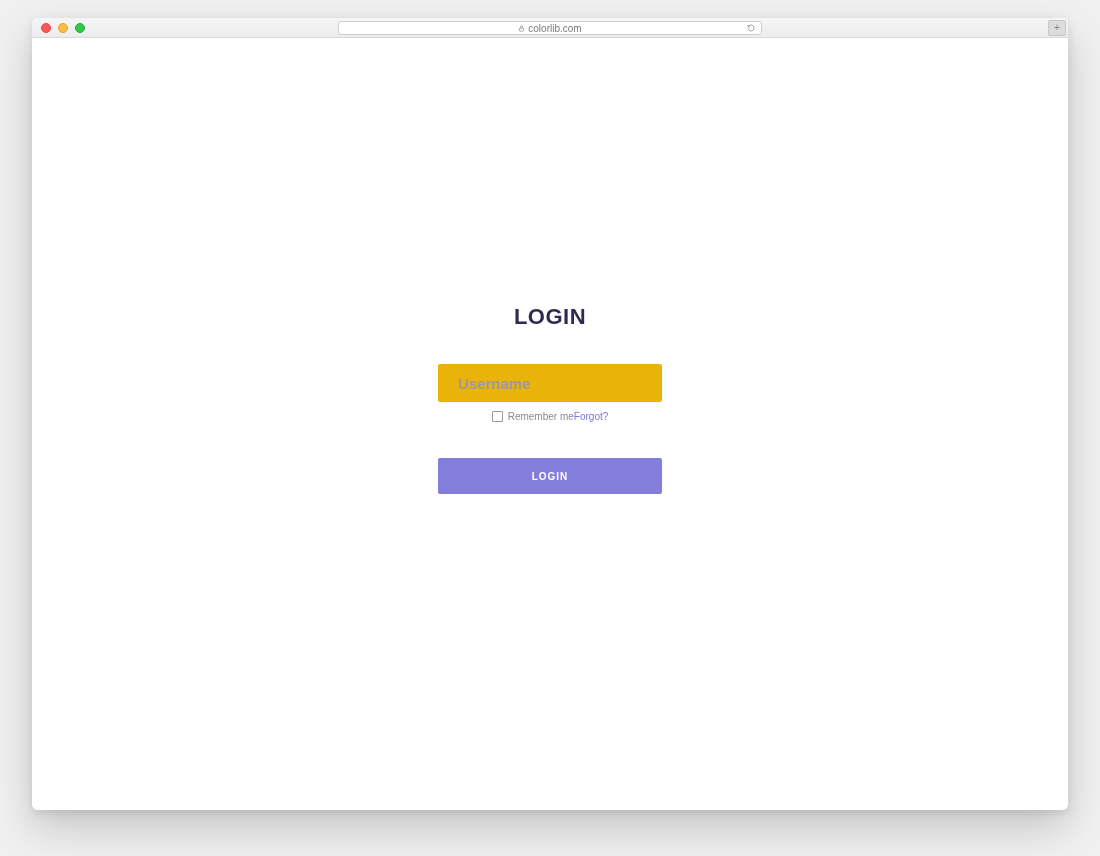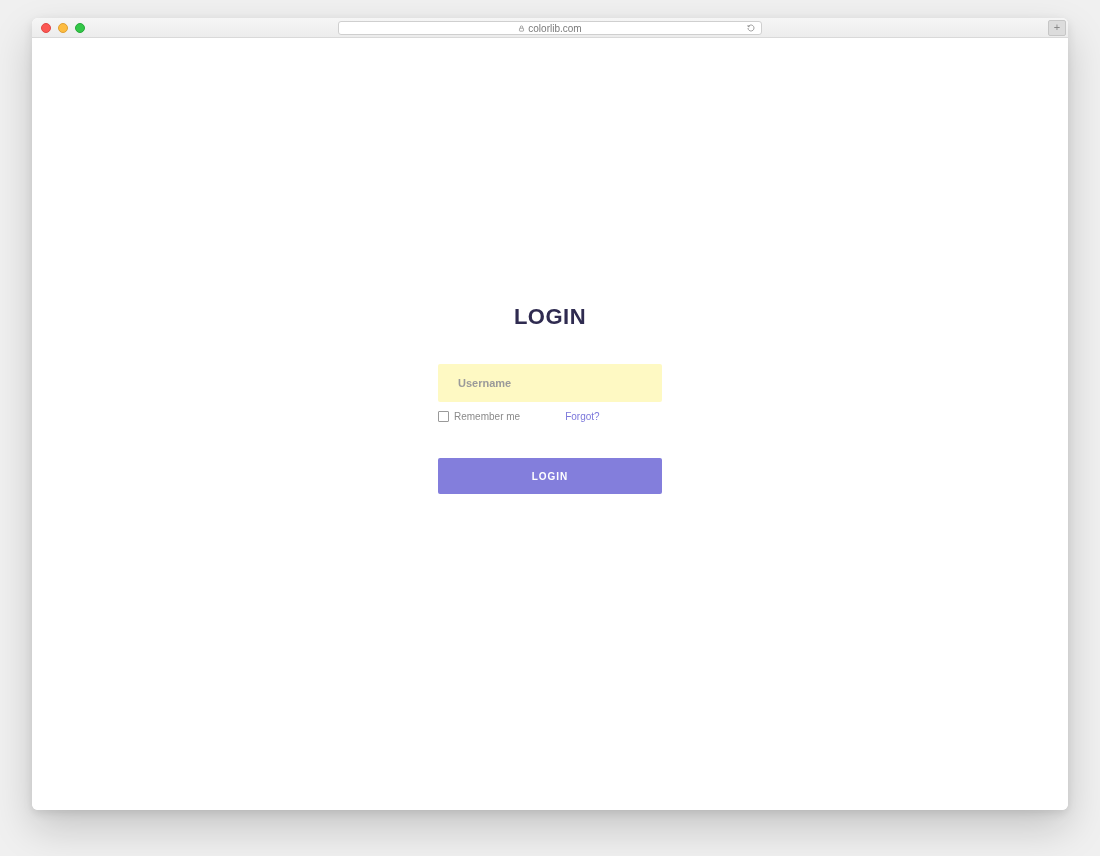--- a/index.html
+++ b/index.html
@@ -41,28 +41,28 @@
       background:#fff;
       display:flex; align-items:center; justify-content:center;
     }
     .form-wrap{ width:224px; margin-top:-50px; }
     .heading{
       font-size:22px; font-weight:800; letter-spacing:0.5px;
       color:#2f2b50; text-align:center; margin-bottom:34px;
     }
     .field{
       display:block; width:100%; height:38px;
-      background:#fef9c3; border:none; border-radius:2px;
-      padding:0 20px; font-size:11px; font-weight:600; color:#555;
+      background:#eab308; border:none; border-radius:2px;
+      padding:0 20px; font-size:15px; font-weight:600; color:#555;
       margin-bottom:9px; outline:none;
     }
     .field::placeholder{ color:#9a9a9a; font-weight:600; }
     .row{
-      display:flex; align-items:center; justify-content:flex-start;
-      margin-top:7px; margin-bottom:36px; font-size:10px;gap:45px;
+      display:flex; align-items:center; justify-content:center;
+      margin-top:7px; margin-bottom:36px; font-size:10px;
     }
     .remember{ display:flex; align-items:center; gap:5px; color:#8a8a8a; cursor:pointer; }
     .cb{
       width:11px; height:11px; border:1px solid #9a9a9a; border-radius:1px; background:#fff;
       display:inline-block;
     }
     .forgot{ color:#7b77db; text-decoration:none; }
     .login-btn{
       display:block; width:100%; height:36px; border:none; border-radius:2px;
       background:#837edc; color:#fff; font-size:10px; font-weight:700;

